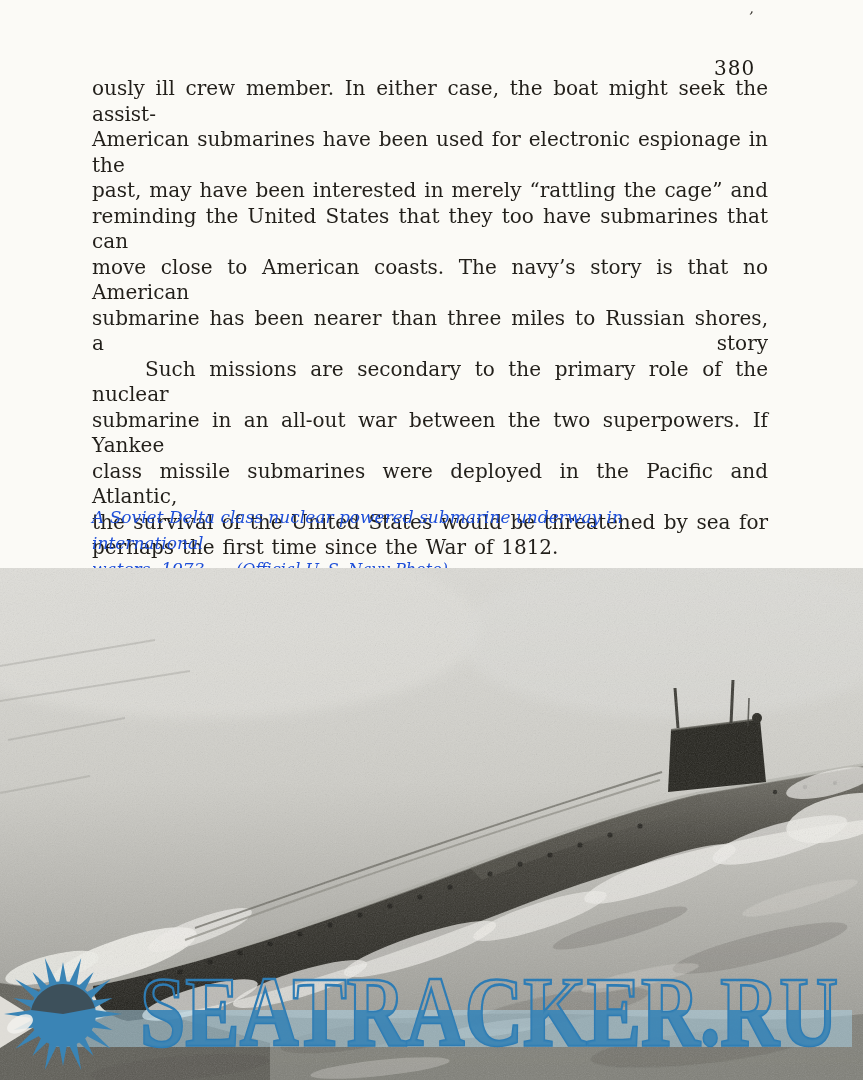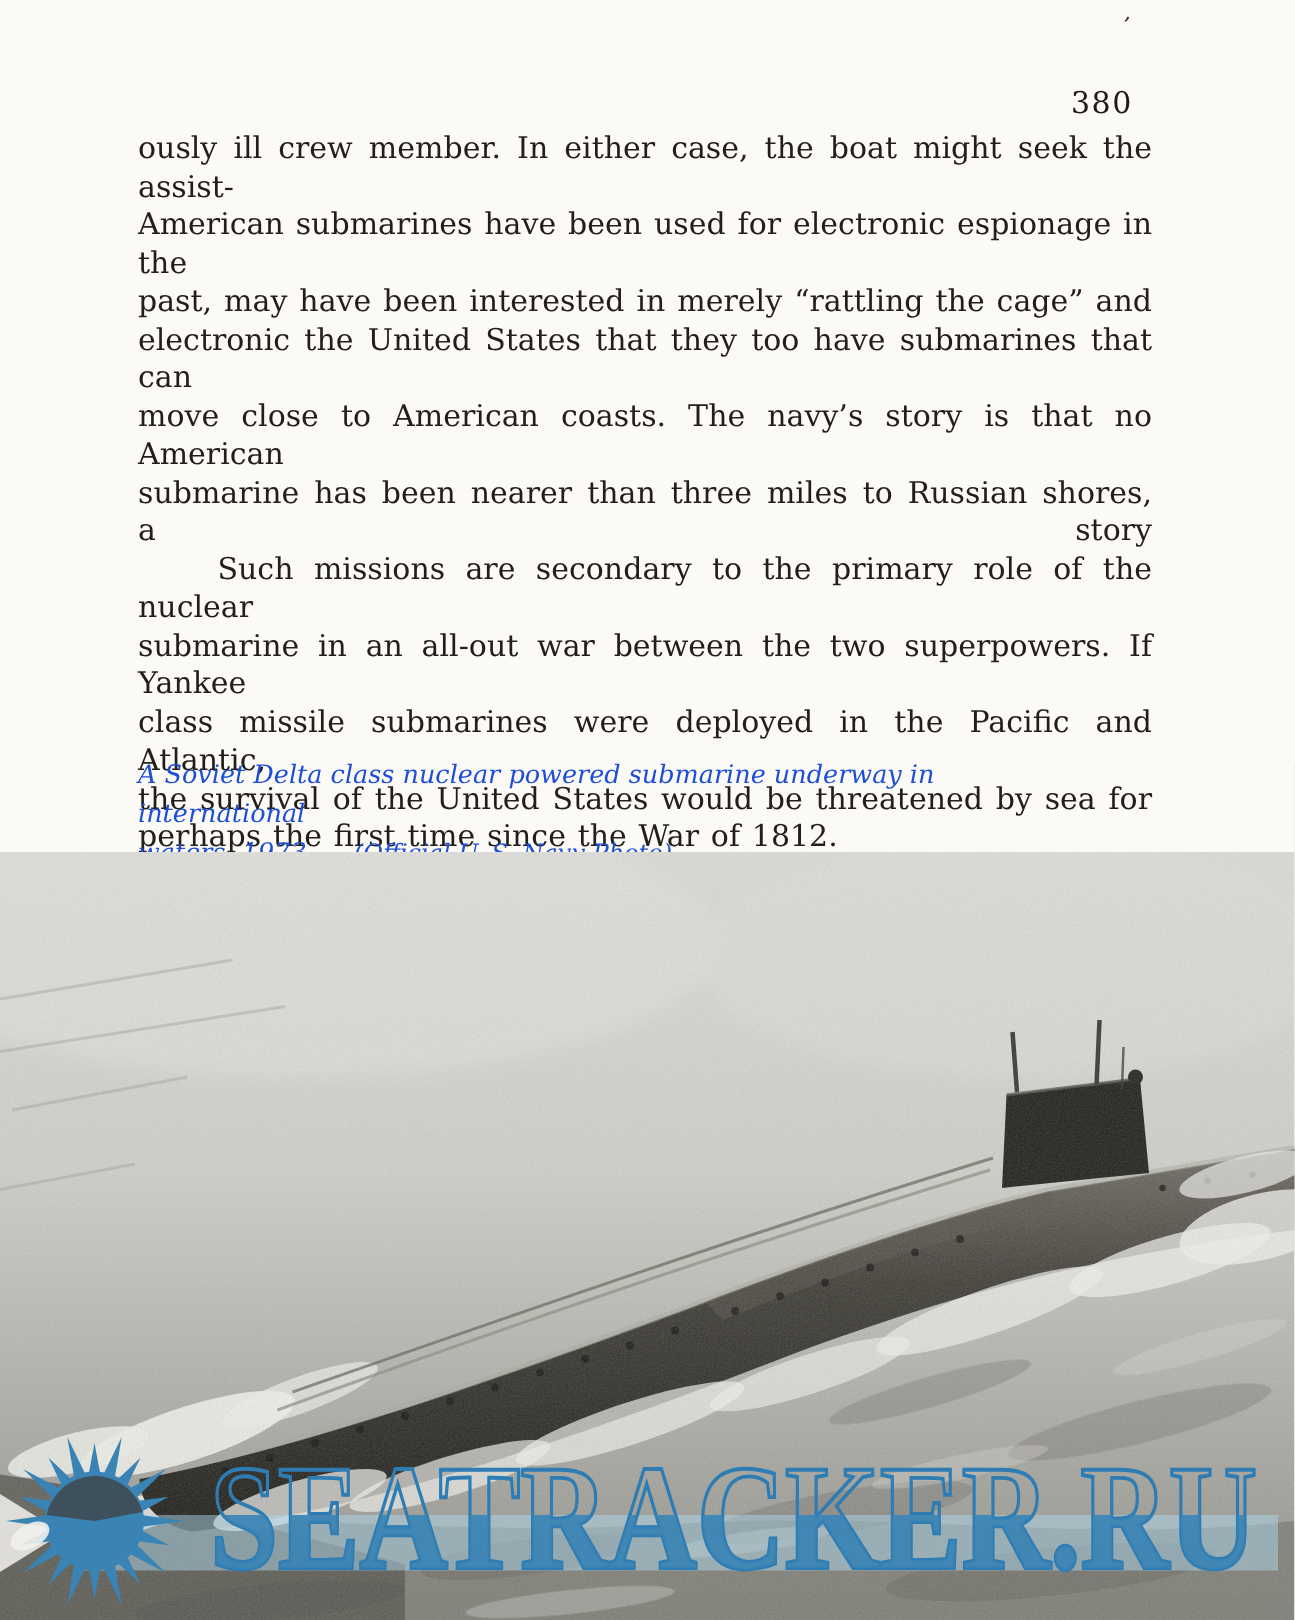--- a/index.html
+++ b/index.html
@@ -12,21 +12,21 @@
   }
   .stray-mark{
     position:absolute;left:748px;top:8px;font-size:15px;color:#3a3631;
     transform:rotate(12deg);
   }
   .page-number{
     position:absolute;left:714px;top:56px;width:40px;text-align:center;
     font-size:20px;letter-spacing:1px;color:#1e1b16;
   }
   .body-text{
-    position:absolute;left:92px;top:86px;width:676px;
+    position:absolute;left:92px;top:76px;width:676px;
     font-size:20px;line-height:25.5px;word-spacing:1.5px;
   }
   .body-text .line{text-align:justify;text-align-last:justify;white-space:normal;}
   .body-text .line.last{text-align-last:left;}
   .body-text .line.indent{text-indent:53px;}
   .caption{
     position:absolute;left:92px;top:504px;width:620px;
     font-style:italic;font-size:17px;line-height:26px;color:#1d4ed8;
   }
   .caption .credit{margin-left:26px;font-size:16px;}
@@ -41,21 +41,21 @@
 <div class="page">
 
   <div class="stray-mark">’</div>
 
   <div class="page-number">380</div>
 
   <div class="body-text">
       <div class="line">ously ill crew member. In either case, the boat might seek the assist-</div>
       <div class="line">American submarines have been used for electronic espionage in the</div>
       <div class="line">past, may have been interested in merely “rattling the cage” and</div>
-      <div class="line">electronic the United States that they too have submarines that can</div>
+      <div class="line">reminding the United States that they too have submarines that can</div>
       <div class="line">move close to American coasts. The navy’s story is that no American</div>
       <div class="line">submarine has been nearer than three miles to Russian shores, a story</div>
       <div class="line indent">Such missions are secondary to the primary role of the nuclear</div>
       <div class="line">submarine in an all-out war between the two superpowers. If Yankee</div>
       <div class="line">class missile submarines were deployed in the Pacific and Atlantic,</div>
       <div class="line">the survival of the United States would be threatened by sea for</div>
       <div class="line last">perhaps the first time since the War of 1812.</div>
     </div>
 
   <div class="caption">

